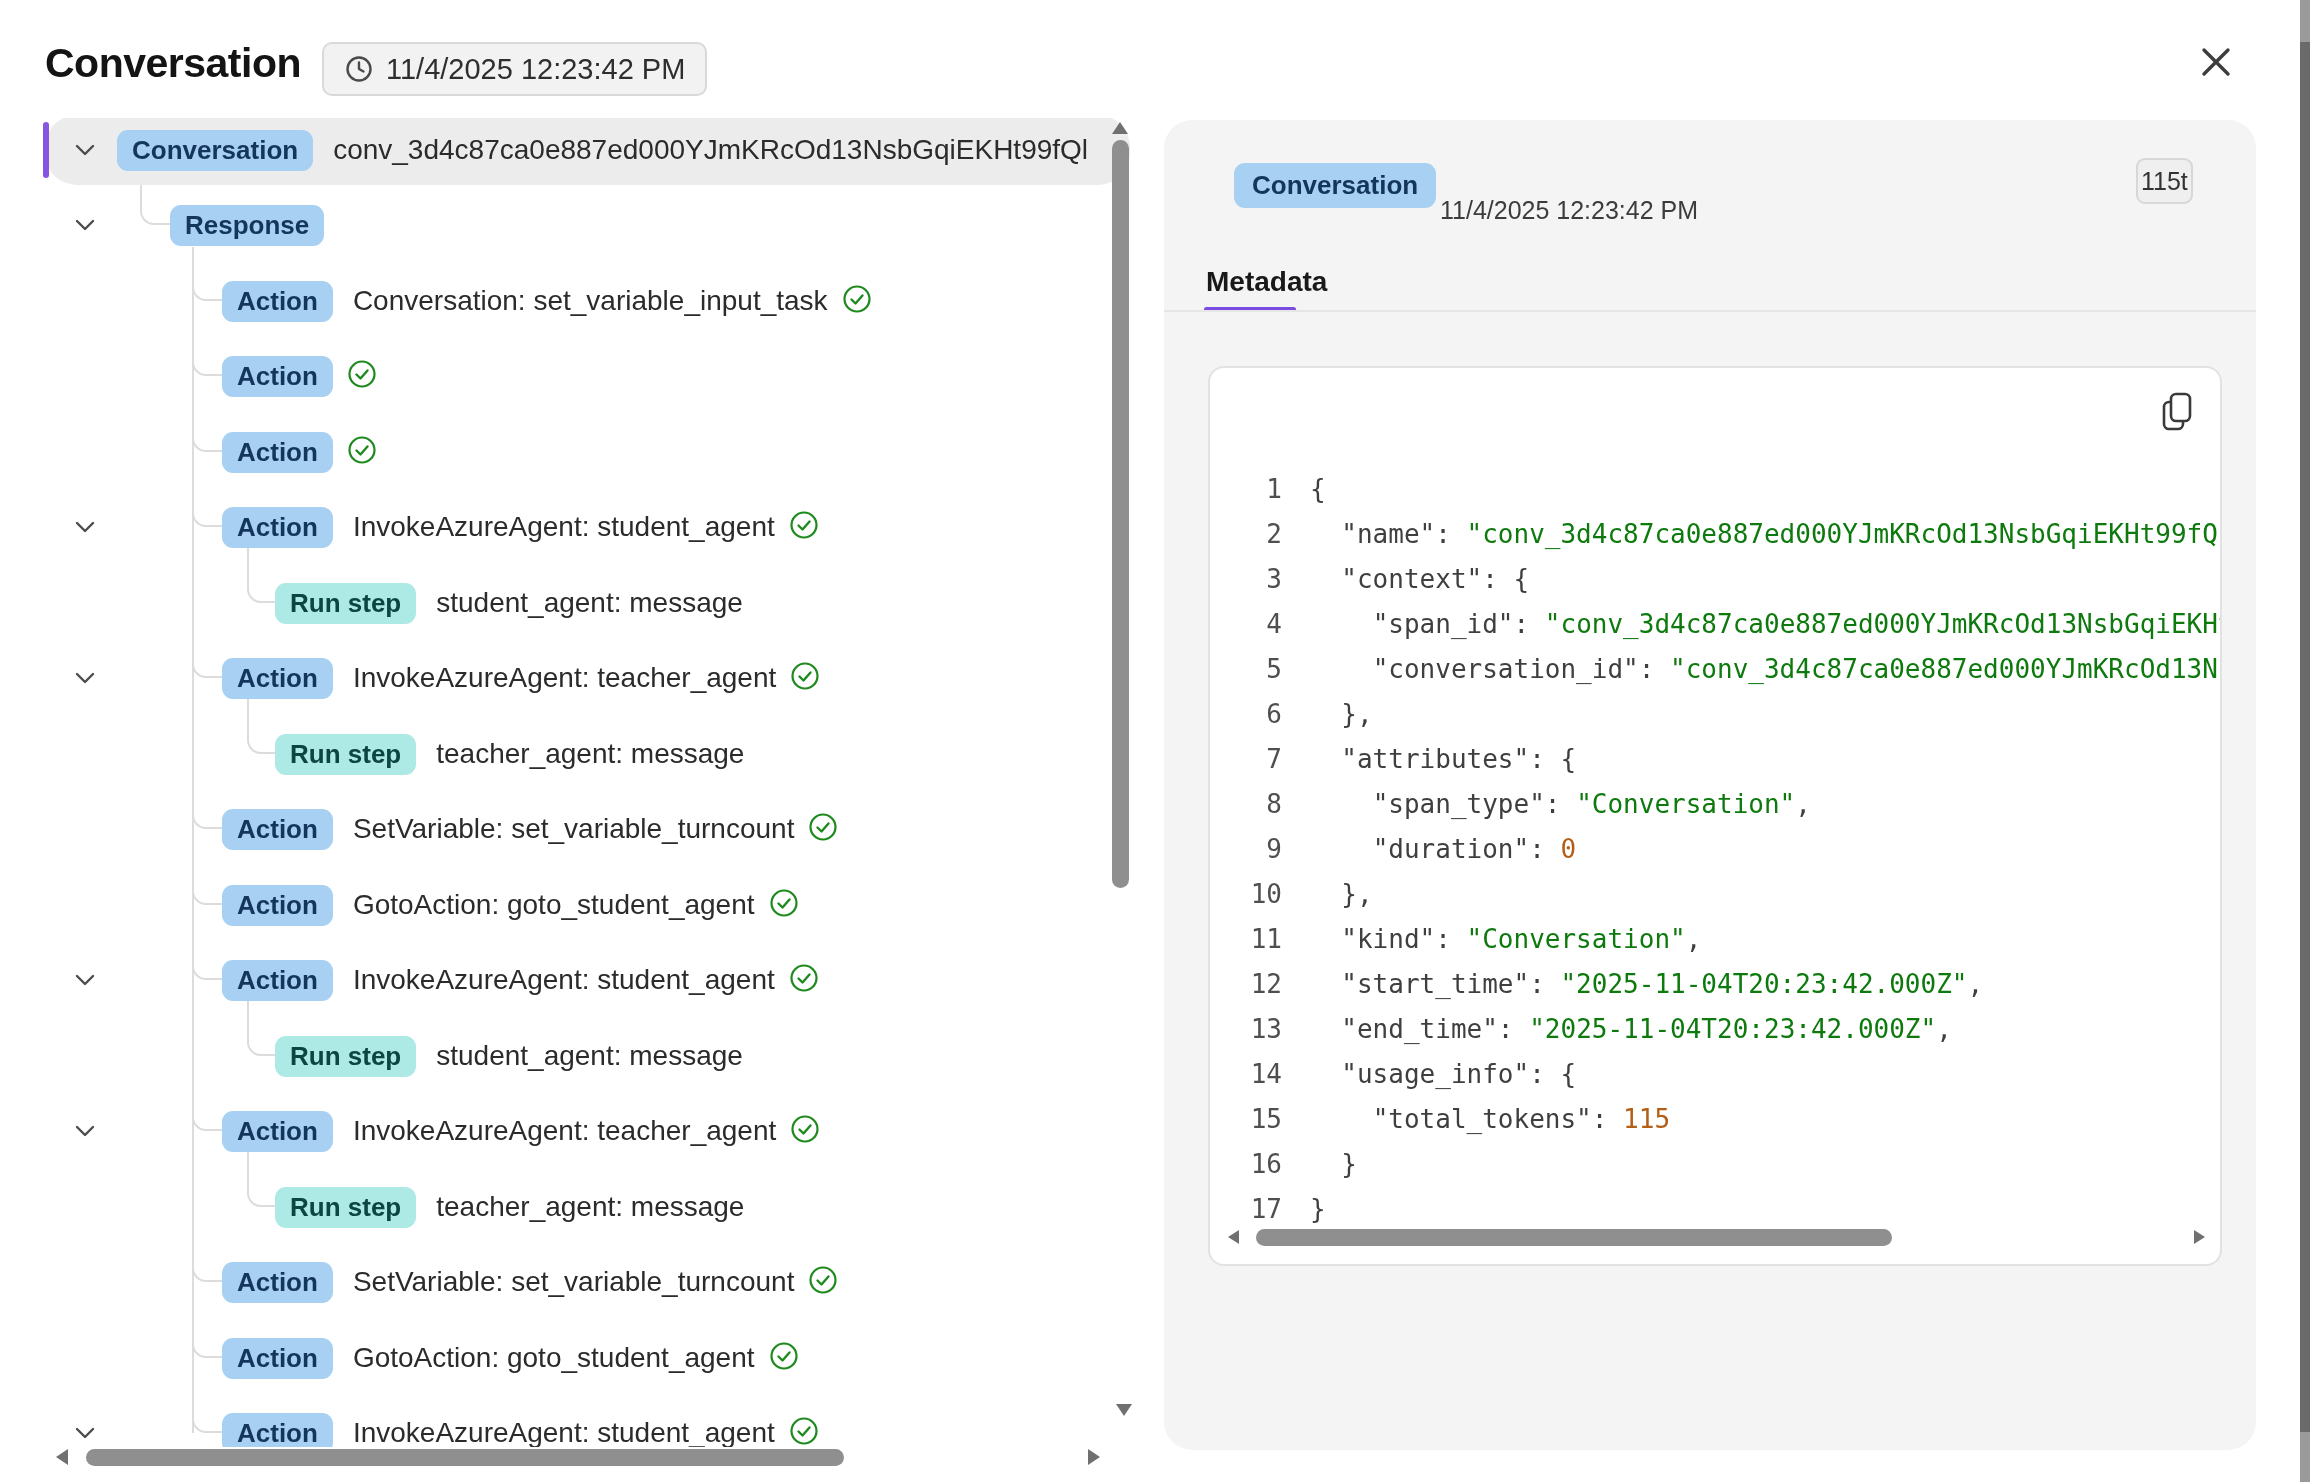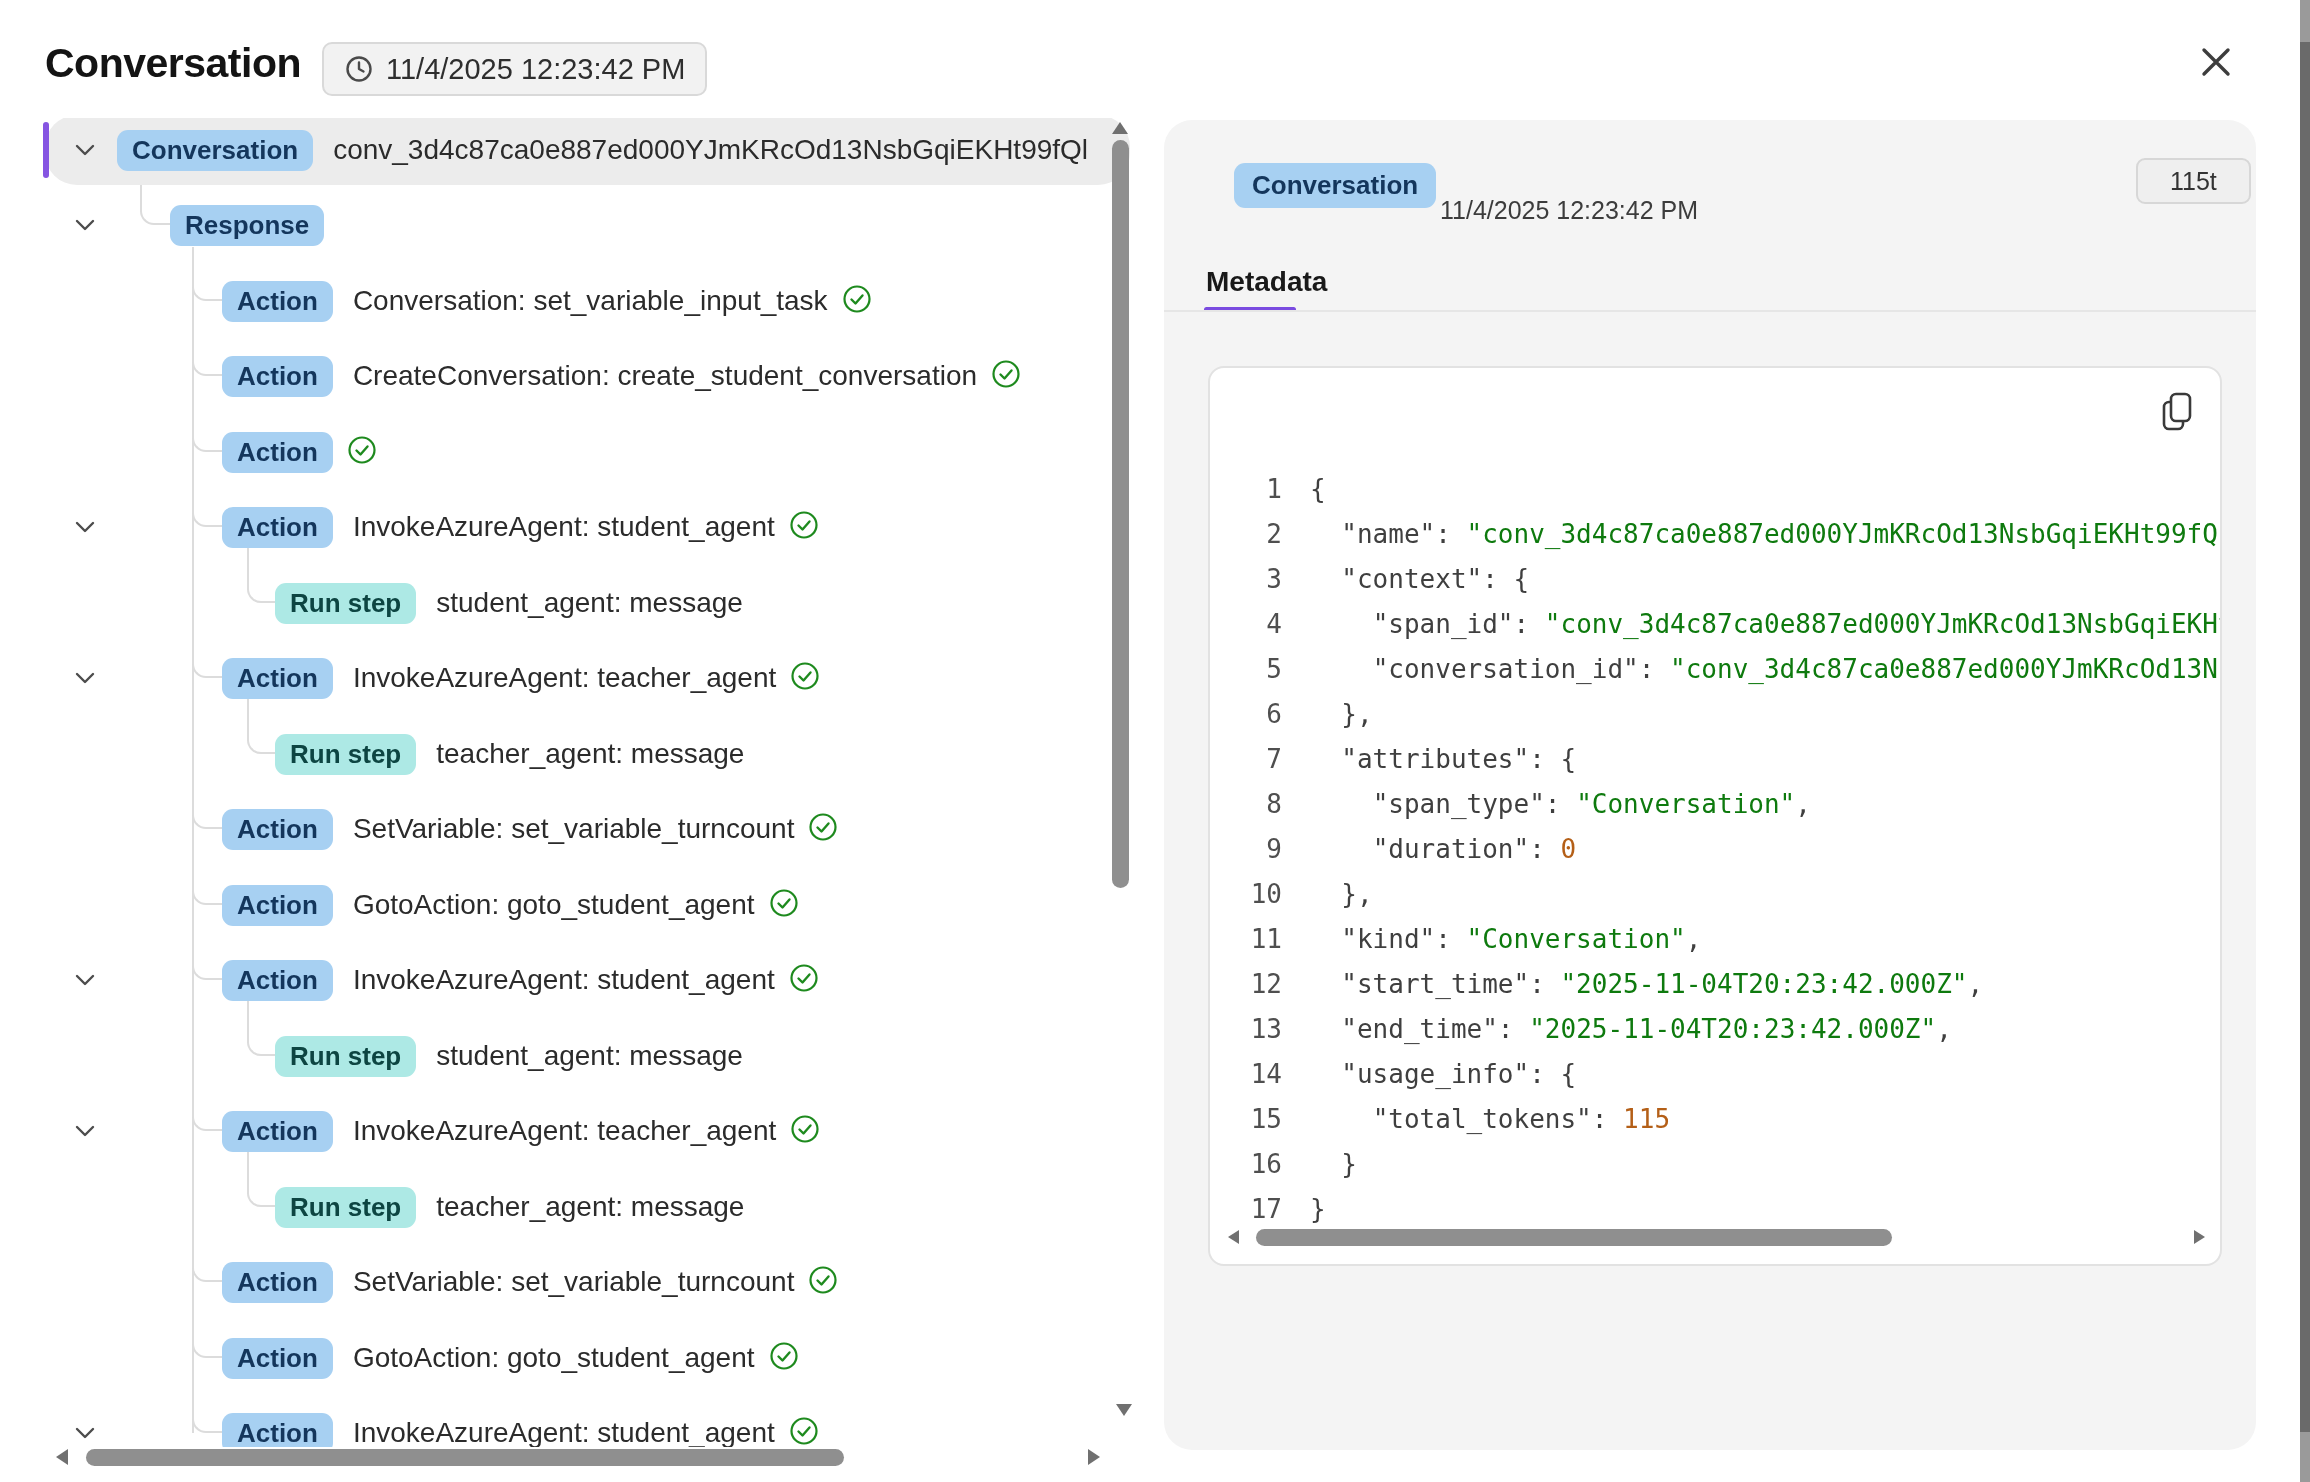--- a/index.html
+++ b/index.html
@@ -27,21 +27,21 @@
   .tri{position:absolute;width:0;height:0;}
   .v-thumb{position:absolute;left:1112px;top:140px;width:17px;height:748px;border-radius:9px;background:#8f8f8f;cursor:pointer;}
   .h-thumb{position:absolute;left:86px;top:1449px;width:758px;height:17px;border-radius:9px;background:#8f8f8f;cursor:pointer;}
   
   .card{position:absolute;left:1164px;top:120px;width:1092px;height:1330px;background:#f4f4f4;border-radius:28px;}
   .pbadge{position:absolute;left:70px;top:43px;padding:7px 18px;border-radius:11px;background:#a7d0f2;color:#14365c;
       font-size:26px;font-weight:600;}
   .ptitle{position:absolute;left:276px;top:30px;width:680px;font-size:29px;font-weight:600;color:#1b1b1b;
       white-space:nowrap;overflow:hidden;}
   .ptime{position:absolute;left:276px;top:76px;font-size:25px;color:#3c3c3c;}
-  .tok-badge{position:absolute;left:972px;top:38px;height:46px;display:flex;align-items:center;padding:0 32px;
+  .tok-badge{position:absolute;left:972px;top:38px;height:46px;display:flex;align-items:center;padding:0 3px;
       background:#efefef;border:2px solid #d7d7d7;border-radius:9px;font-size:25px;color:#333;box-sizing:border-box;}
   .tab{position:absolute;left:42px;top:146px;font-size:28px;font-weight:600;color:#191919;background:none;border:none;padding:0;cursor:pointer;}
   .tab-underline{position:absolute;left:40px;top:187px;width:92px;height:5px;border-radius:3px;background:#7a4be0;}
   .tab-divider{position:absolute;left:0;top:190px;width:1092px;height:2px;background:#e6e6e6;}
   
   .codeblock{position:absolute;left:44px;top:246px;width:1014px;height:900px;background:#fff;border:2px solid #e2e2e2;
       border-radius:16px;box-sizing:border-box;overflow:hidden;}
   .copy-btn{position:absolute;right:24px;top:22px;width:38px;height:44px;background:none;border:none;padding:0;cursor:pointer;}
   #code{position:absolute;left:0;top:98px;width:2000px;}
   .cline{display:flex;height:45px;align-items:center;font-family:"DejaVu Sans Mono","Liberation Mono",monospace;font-size:26px;}
@@ -109,21 +109,20 @@
       <div class="trow" style="top: 146px; padding-left: 222px;">
         <span class="tbadge blue">Action</span>
         <span class="tlabel">Conversation: set_variable_input_task</span>
         <span class="tcheck"><svg width="30" height="30" viewBox="0 0 30 30" fill="none">
             <circle cx="15" cy="15" r="12.5" stroke="#1e8a1e" stroke-width="2.2"></circle>
             <path d="M9.5 15.5 L13.5 19.5 L20.5 11.5" stroke="#1e8a1e" stroke-width="2.4" stroke-linecap="round" stroke-linejoin="round"></path>
           </svg></span>
       </div>
       <div class="trow" style="top: 221px; padding-left: 222px;">
         <span class="tbadge blue">Action</span>
-        <span class="tlabel">CreateConversation: create_student_conversation</span>
         <span class="tcheck"><svg width="30" height="30" viewBox="0 0 30 30" fill="none">
             <circle cx="15" cy="15" r="12.5" stroke="#1e8a1e" stroke-width="2.2"></circle>
             <path d="M9.5 15.5 L13.5 19.5 L20.5 11.5" stroke="#1e8a1e" stroke-width="2.4" stroke-linecap="round" stroke-linejoin="round"></path>
           </svg></span>
       </div>
       <div class="trow" style="top: 297px; padding-left: 222px;">
         <span class="tbadge blue">Action</span>
         <span class="tcheck"><svg width="30" height="30" viewBox="0 0 30 30" fill="none">
             <circle cx="15" cy="15" r="12.5" stroke="#1e8a1e" stroke-width="2.2"></circle>
             <path d="M9.5 15.5 L13.5 19.5 L20.5 11.5" stroke="#1e8a1e" stroke-width="2.4" stroke-linecap="round" stroke-linejoin="round"></path>

